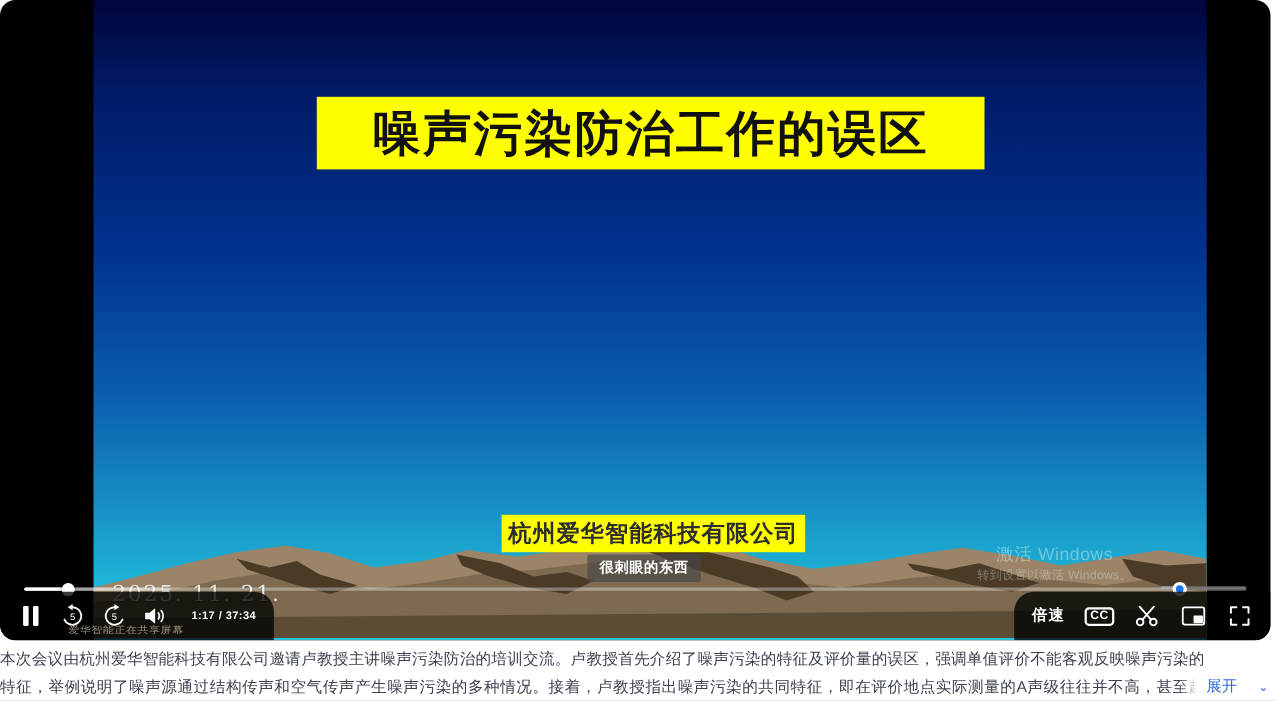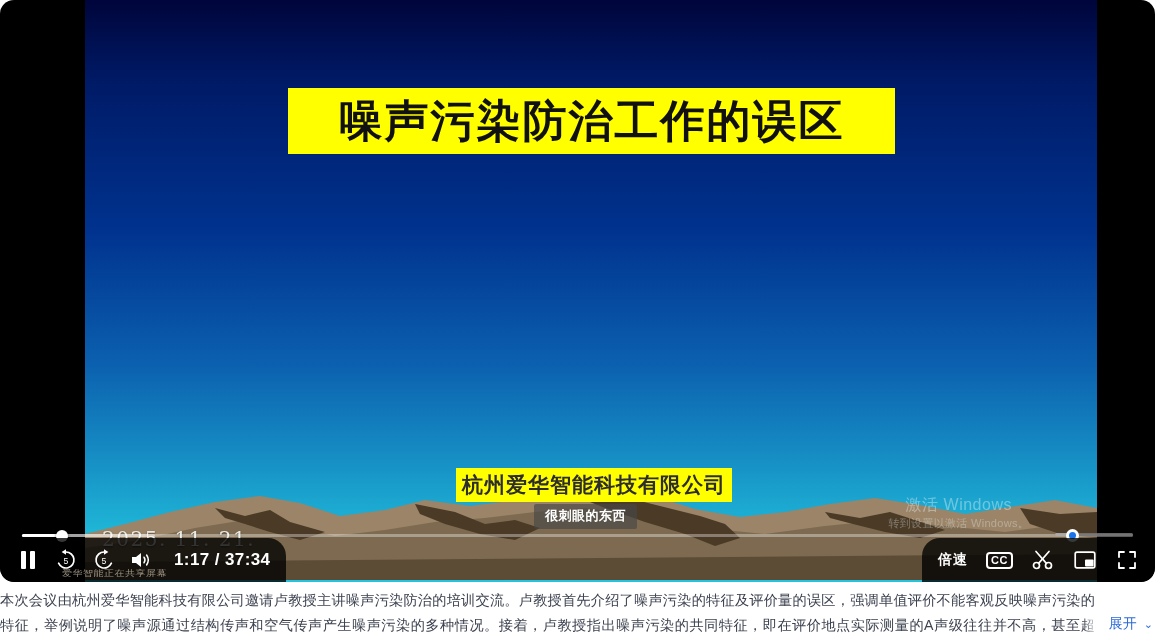--- a/index.html
+++ b/index.html
@@ -149,21 +149,21 @@
     border-top-left-radius: 18px;
     border-bottom-right-radius: 14px;
   }
   .ctrl-icon {
     width: 24px; height: 24px;
     display: flex; align-items: center; justify-content: center;
     color: #fff;
   }
   .ctrl-icon svg { display: block; }
   .time-display {
-    color: #fff; font-size: 17px; font-weight: 700;
+    color: #fff; font-size: 10px; font-weight: 700;
     letter-spacing: .4px; margin-left: 6px; white-space: nowrap;
   }
   .speed-btn {
     color: #fff; font-size: 14px; font-weight: 700; letter-spacing: 1px;
     white-space: nowrap;
   }
   .cc-btn {
     border: 2px solid #fff; border-radius: 4px;
     font-size: 11px; font-weight: 700; color: #fff;
     padding: 1px 3px; line-height: 11px; letter-spacing: .5px;
@@ -211,21 +211,21 @@
   .transcript p {
     font-size: 14.2px; line-height: 25px;
     color: #3d4250;
     text-align: justify;
     padding-right: 66px;
     letter-spacing: .1px;
   }
   .expand-link {
     position: absolute; right: 8px; bottom: 4px;
     color: #2f6bd8; font-size: 14px;
-    display: flex; align-items: center; gap: 7px;
+    display: flex; align-items: center; gap: 19px;
     background: linear-gradient(to right, rgba(255,255,255,0) 0%, #fff 22%);
     padding-left: 26px;
   }
   .expand-link .chev { font-size: 11px; }
 </style>
 </head>
 <body>
 
 <div id="app">
 

